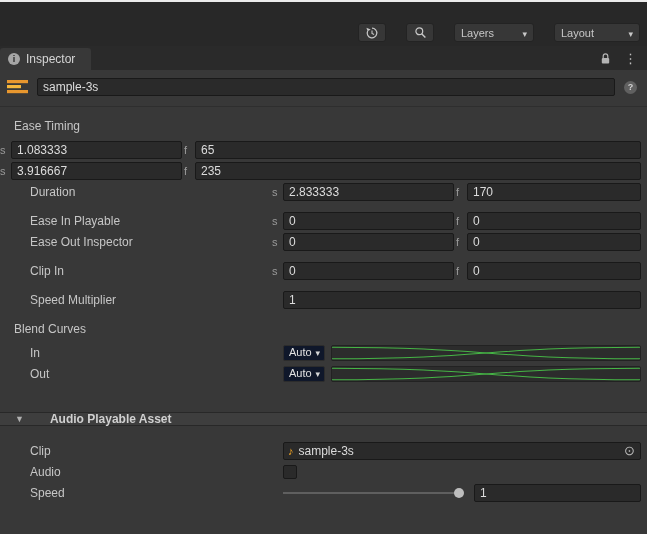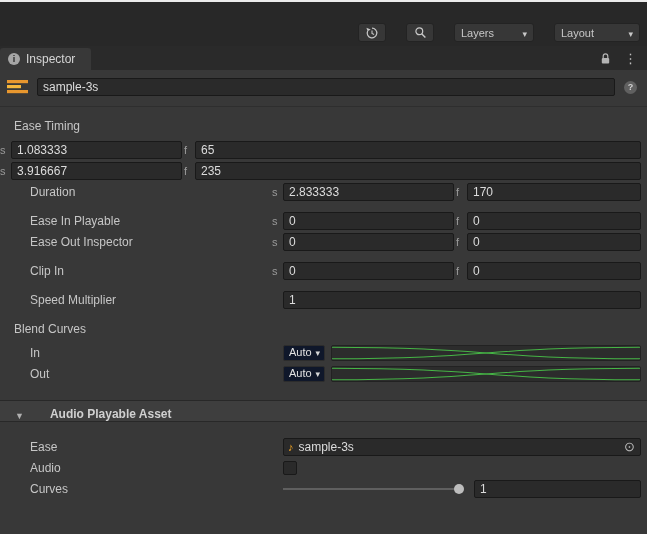--- a/index.html
+++ b/index.html
@@ -47,21 +47,21 @@
   .gap { height: 8px; }
 
   
   .dd-auto { flex: 0 0 42px; height: 16px; background: #0f172a; border: 1px solid #2c2c2c; border-radius: 2px; display: flex; align-items: flex-start; justify-content: space-between; padding: 0 4px 0 5px; font-size: 11px; color: #e2e2e2; margin-right: 6px; }
   .dd-auto .dd-arrow::before { color: #d8d8d8; }
   .curve-box { flex: 1; height: 16px; background: #2c2c2c; border: 1px solid #222222; border-radius: 2px; margin-right: 6px; overflow: hidden; position: relative; }
   .curve-box svg { position: absolute; inset: 0; width: 100%; height: 100%; }
   .curve-box path { stroke: #46b546; stroke-width: 1.1; fill: none; }
 
   
-  .component-header { margin-top: 16px; height: 22px; background: #3e3e3e; border-top: 1px solid #282828; border-bottom: 1px solid #282828; display: flex; align-items: flex-end; padding-left: 15px; }
+  .component-header { margin-top: 28px; height: 14px; background: #3e3e3e; border-top: 1px solid #282828; border-bottom: 1px solid #282828; display: flex; align-items: center; padding-left: 15px; }
   .foldout-icon { color: #b0b0b0; font-size: 9px; }
   .foldout-icon::before { content: "\25BC"; }
   .component-title { margin-left: 26px; font-weight: bold; color: #d0d0d0; }
 
   
   .obj-field { flex: 1; margin-right: 6px; display: flex; align-items: center; height: 18px; background: #2a2a2a; border: 1px solid #191919; border-radius: 2px; padding: 0 3px 0 4px; }
   .note-icon { color: #f5a623; font-size: 11px; margin-right: 5px; }
   .note-icon::before { content: "\266A"; }
   .obj-text { flex: 1; color: #dcdcdc; }
   .picker-icon { color: #bdbdbd; font-size: 13px; padding: 0 2px; line-height: 1; }
@@ -215,37 +215,37 @@
         </svg>
       </div>
     </div>
 
     <div class="component-header">
       <span class="foldout-icon"></span>
       <span class="component-title">Audio Playable Asset</span>
     </div>
 
     <div class="prop-row" style="margin-top:14px;">
-      <span class="prop-label">Ease</span>
+      <span class="prop-label">Clip</span>
       <span class="prefix"></span>
       <div class="obj-field">
         <span class="note-icon"></span>
         <span class="obj-text">sample-3s</span>
         <span class="picker-icon"></span>
       </div>
     </div>
 
     <div class="prop-row">
       <span class="prop-label">Audio</span>
       <span class="prefix"></span>
       <div class="checkbox"></div>
     </div>
 
     <div class="prop-row">
-      <span class="prop-label">Curves</span>
+      <span class="prop-label">Speed</span>
       <span class="prefix"></span>
       <div class="slider">
         <div class="slider-track"></div>
         <div class="slider-thumb"></div>
       </div>
       <input class="field vol-field" value="1" style="">
     </div>
 
   </div>
 </div>

